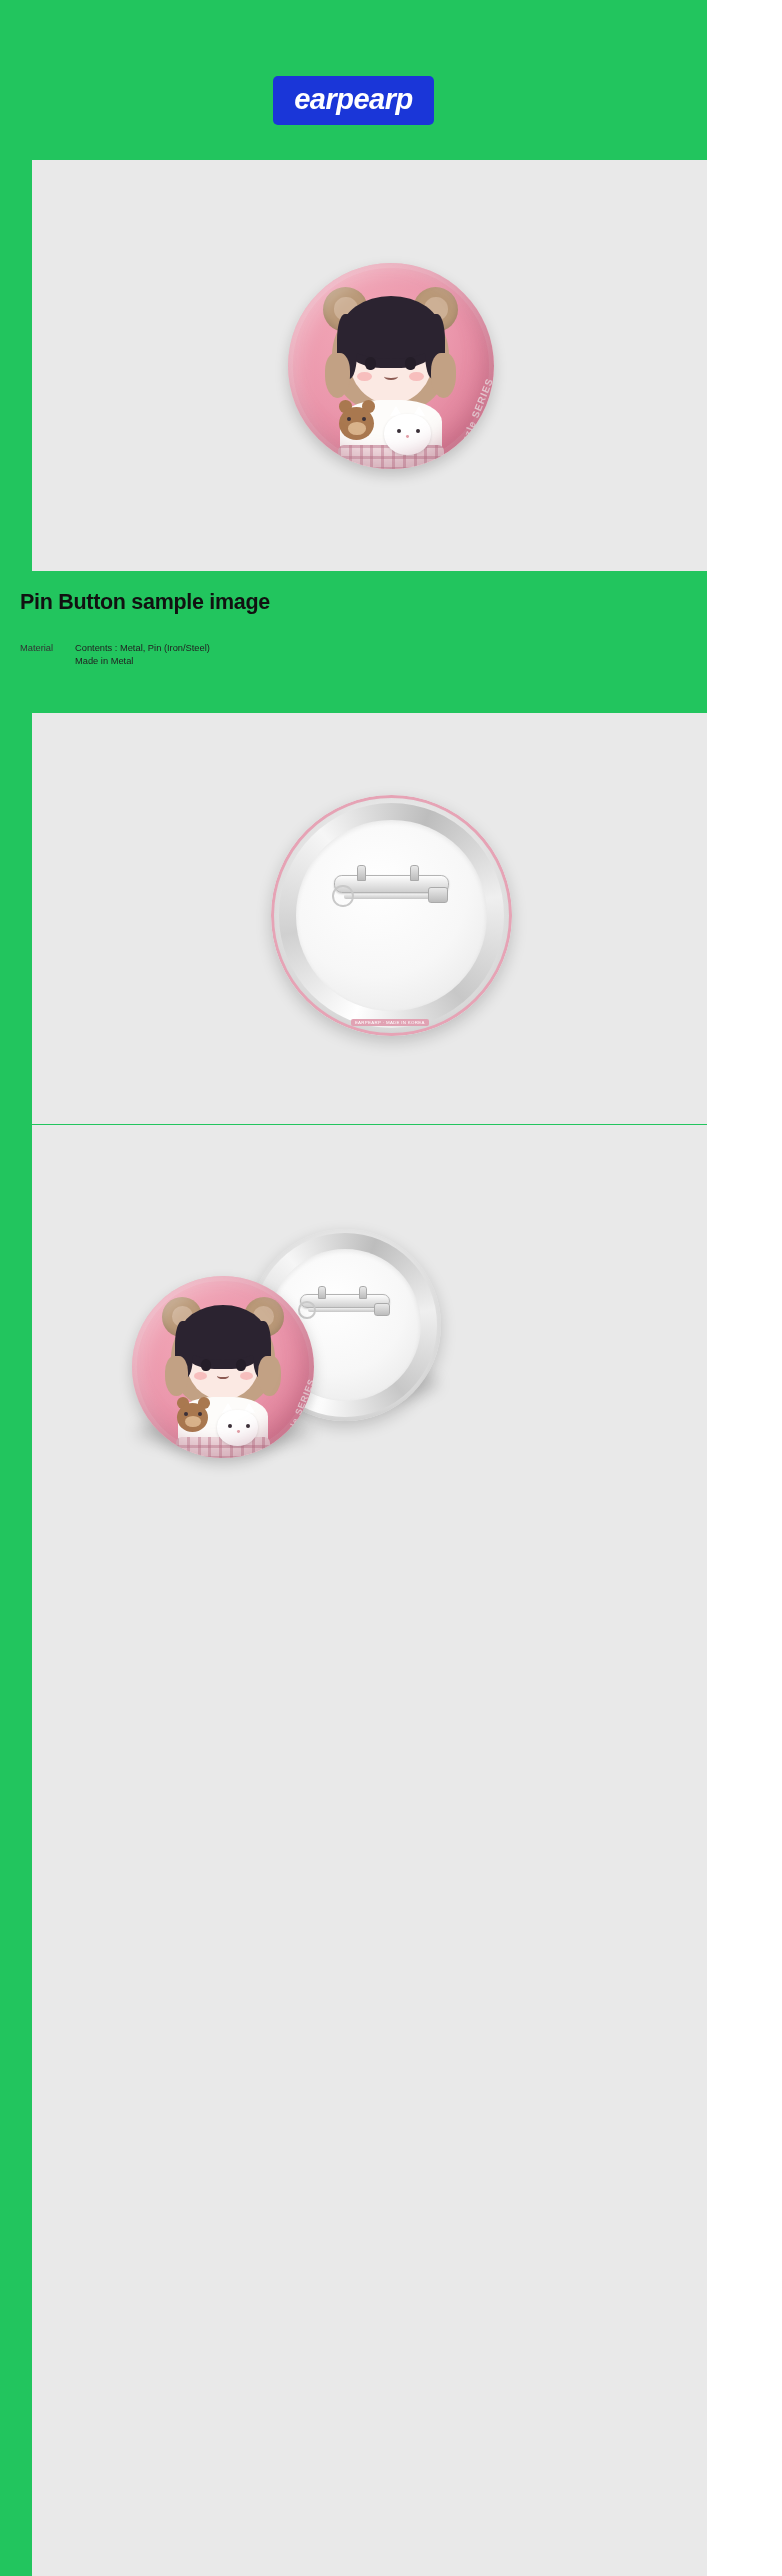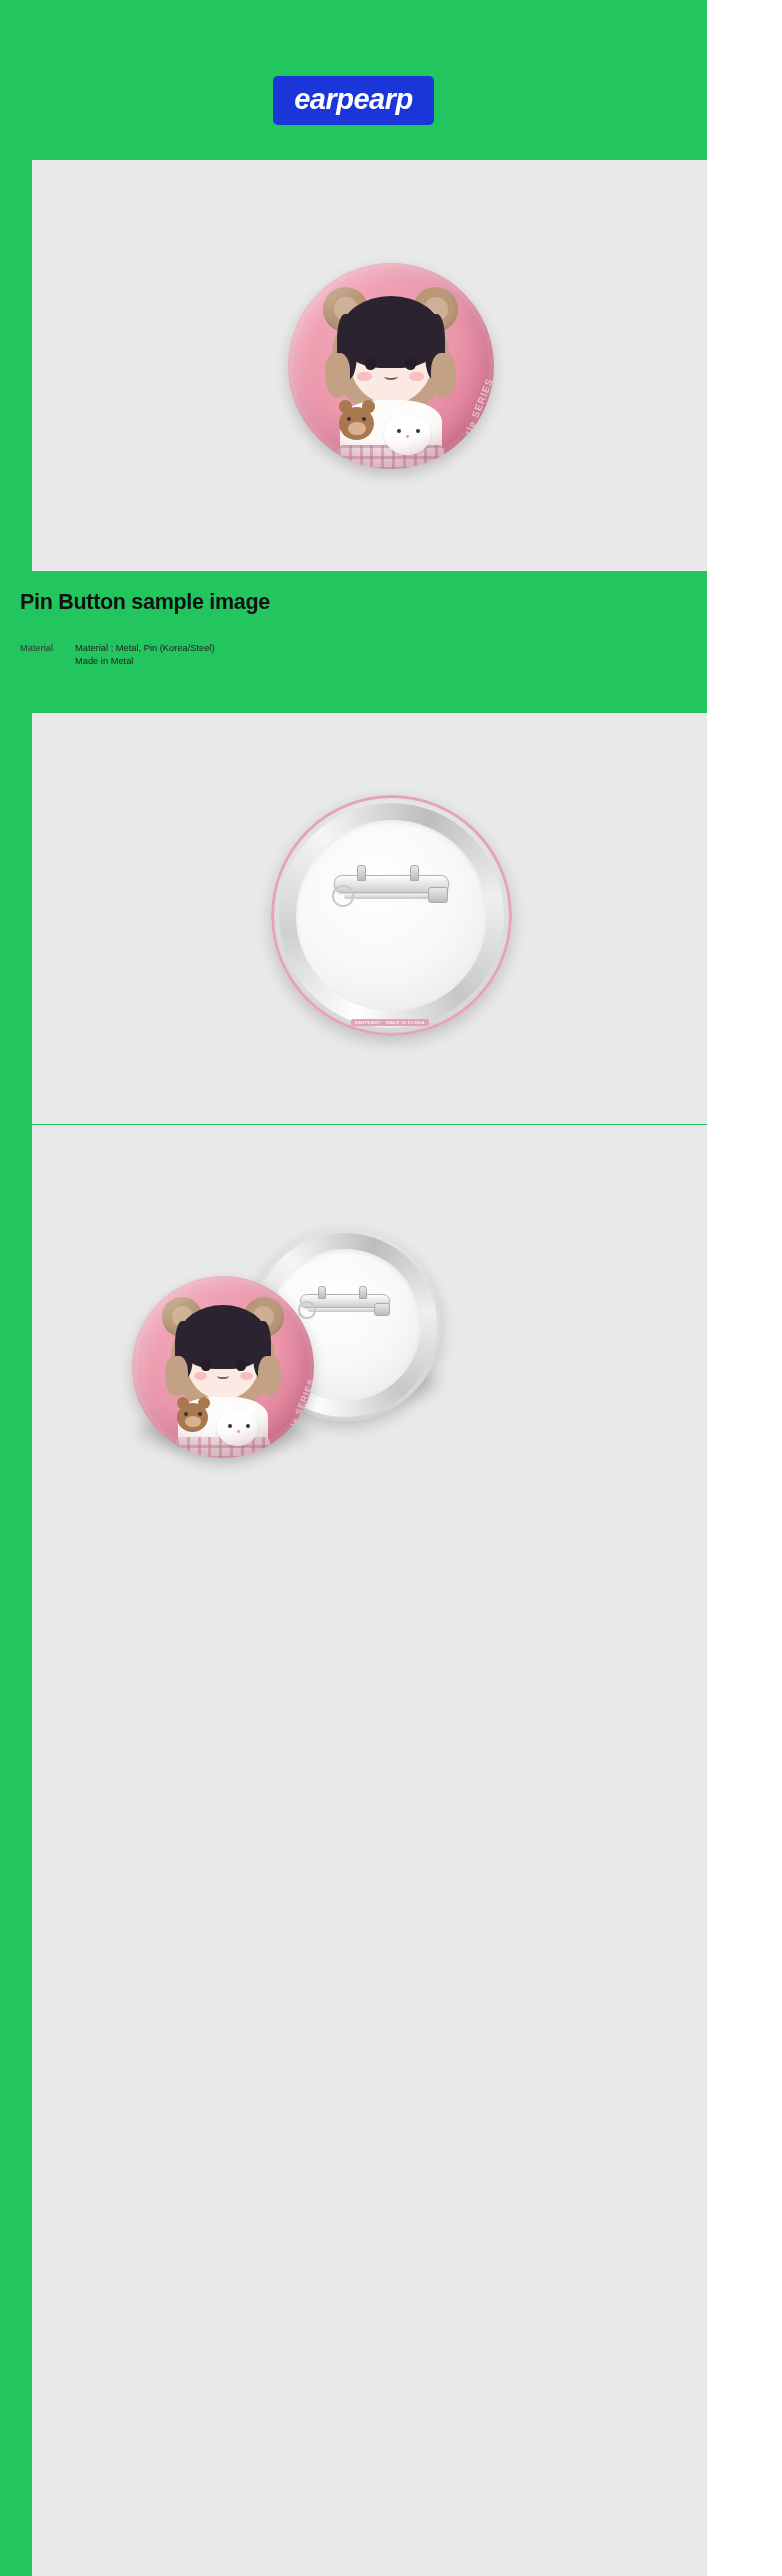--- a/index.html
+++ b/index.html
@@ -326,21 +326,21 @@
         <div class="badge-text" style="right:3.9px;top:110px;transform:rotate(-68deg);transform-origin:right center;">Puzzle SERIES</div>
       </div>
     </div>
   </div>
 
   <div class="text-block">
     <h1 class="title">Pin Button sample image</h1>
     <div class="spec-row">
       <div class="spec-label">Material</div>
       <div class="spec-values">
-        <div>Material : Metal, Pin (Korea/Steel)</div>
+        <div>Contents : Metal, Pin (Iron/Steel)</div>
         <div>Made in Metal</div>
       </div>
     </div>
   </div>
 
   <div class="panel" id="panel-back">
     <div class="panel-inner">
       <div class="badge-back" style="width:241px;height:241px;left:239px;top:82px;">
         <div class="rim-pink"></div>
         <div class="rim-metal" style="inset:7.8px;"></div>

